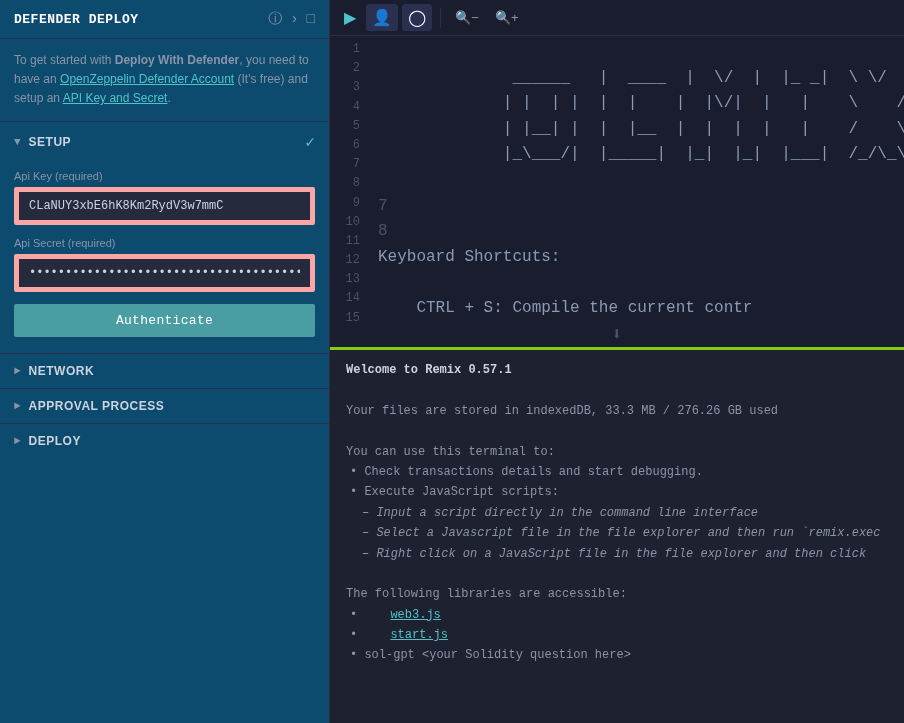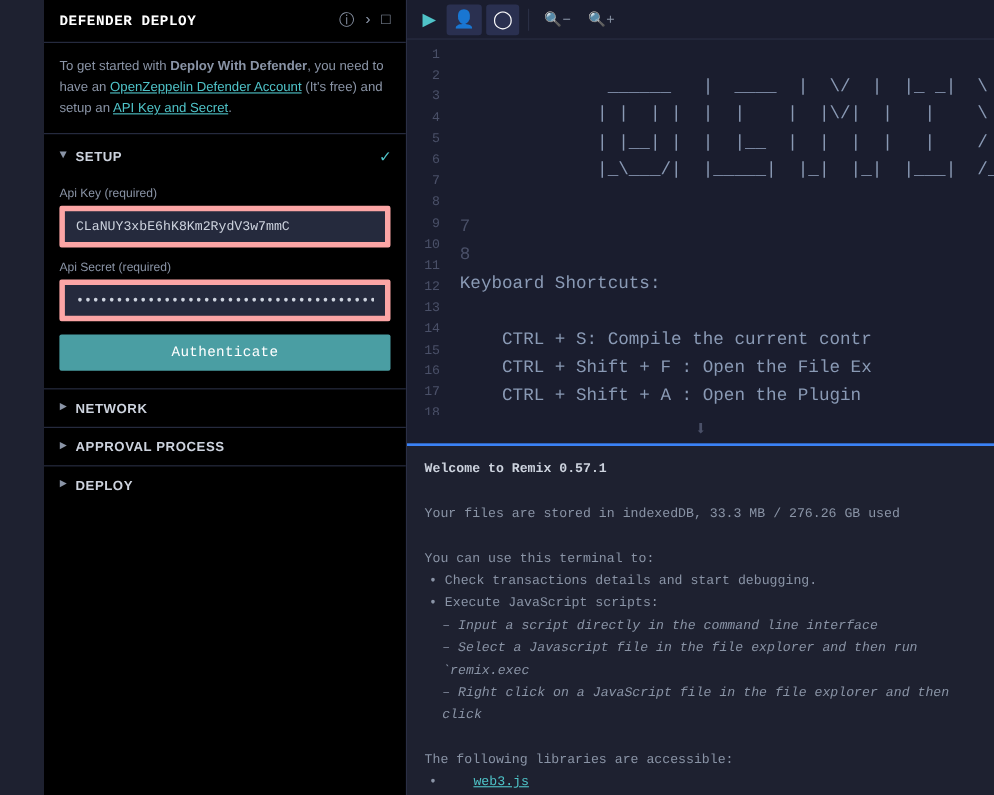--- a/index.html
+++ b/index.html
@@ -11,26 +11,25 @@
       display: flex;
       height: 723px;
       width: 904px;
       overflow: hidden;
     }
 
     
     .sidebar {
       width: 330px;
       min-width: 330px;
-      background: #000000;
+      background: #0c4a6e;
       border-right: 1px solid #2a2f45;
       display: flex;
       flex-direction: column;
       overflow-y: auto;
-      margin-left: 40px;
     }
 
     .sidebar-header {
       display: flex;
       align-items: center;
       justify-content: space-between;
       padding: 10px 14px;
       border-bottom: 1px solid #2a2f45;
     }
 
@@ -214,23 +213,23 @@
       color: #8a9ab5;
       font-size: 16px;
       line-height: 1.6;
       padding: 4px 8px;
       white-space: pre;
       overflow-x: auto;
     }
 
     
     .terminal {
-      height: 320px;
+      height: 376px;
       background: #1e2130;
-      border-top: 3px solid #3b82f6;
+      border-top: 3px solid #84cc16;
       overflow-y: auto;
       padding: 10px 16px;
       font-family: 'Courier New', monospace;
       font-size: 12px;
       color: #8a94a6;
       line-height: 1.7;
     }
 
     .terminal .welcome {
       color: #cdd3de;
@@ -377,20 +376,21 @@
       <div class="info">You can use this terminal to:</div>
       <div class="bullet info">• <span>Check transactions details and start debugging.</span></div>
       <div class="bullet info">• <span>Execute JavaScript scripts:</span></div>
       <div class="info" style="padding-left:16px;"><em>– <span>Input a script directly in the command line interface</span></em></div>
       <div class="info" style="padding-left:16px;"><em>– <span>Select a Javascript file in the file explorer and then run `remix.exec</span></em></div>
       <div class="info" style="padding-left:16px;"><em>– <span>Right click on a JavaScript file in the file explorer and then click</span></em></div>
       <br>
       <div class="info">The following libraries are accessible:</div>
       <div class="bullet">• <a href="#" class="link"><span>web3.js</span></a></div>
       <div class="bullet">• <a href="#" class="link"><span>start.js</span></a></div>
+      <div class="bullet info">• <span>sol-gpt &lt;your Solidity question here&gt;</span></div>
       <br>
       
       
       <br>
       
     </div>
 
   </div>
 </div>
 

